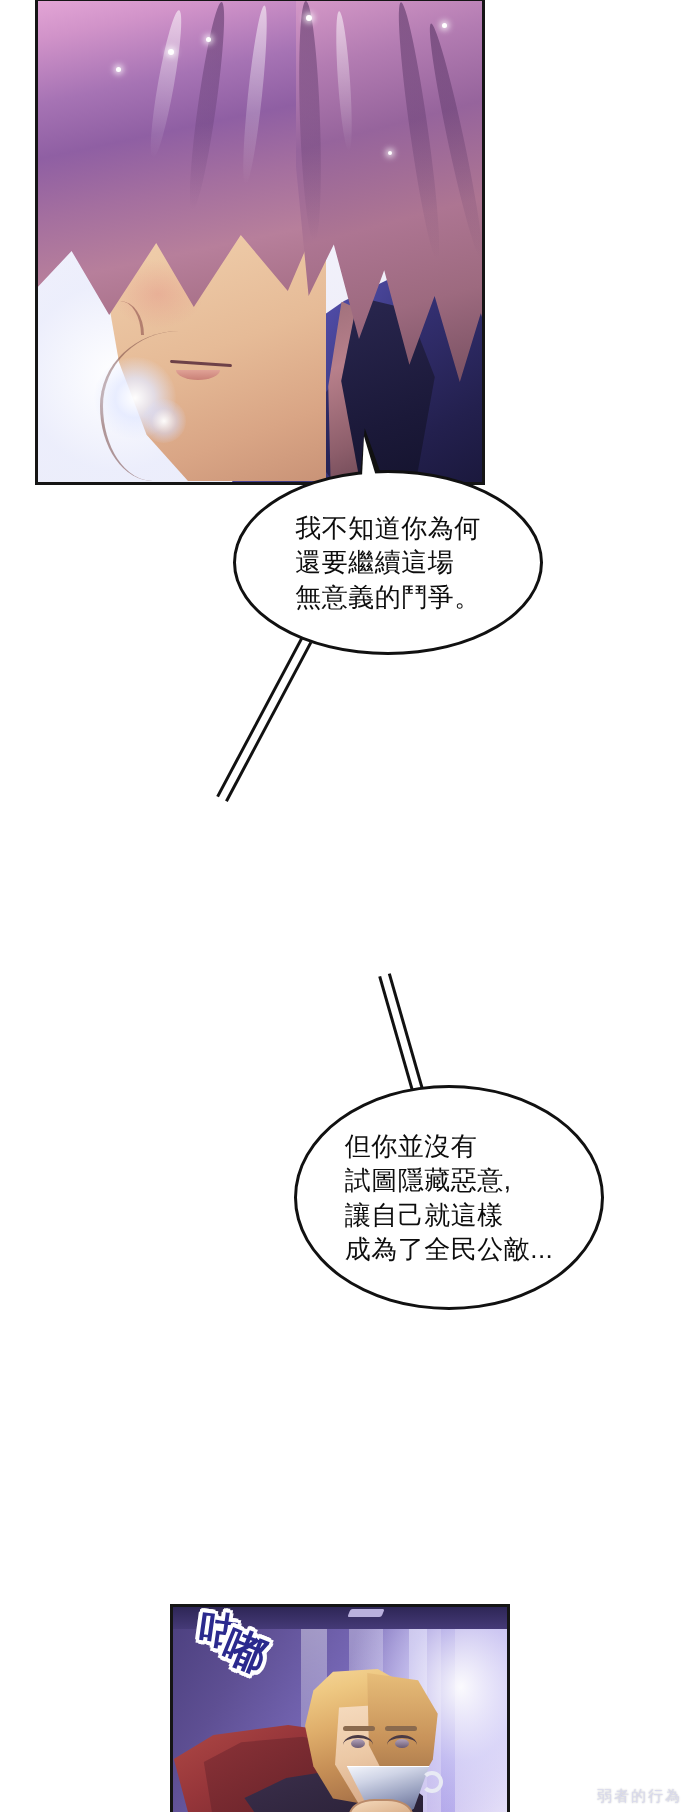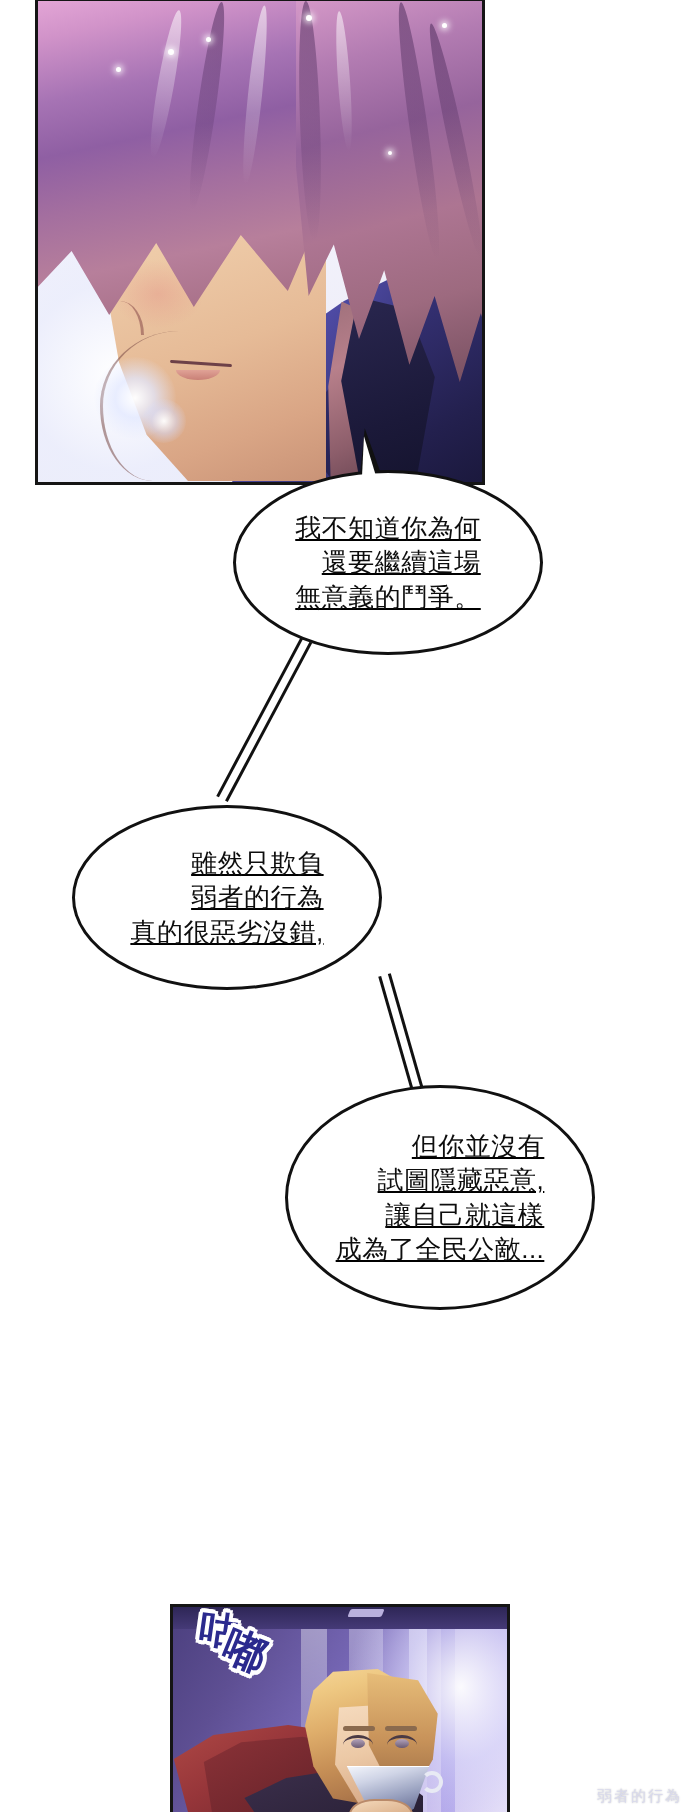--- a/index.html
+++ b/index.html
@@ -279,36 +279,35 @@
 
   
   .bubble{
     position:absolute;
     background:#ffffff;
     border:3px solid #111111;
     border-radius:50%;
     display:flex;
     align-items:center;
     justify-content:center;
-    text-align:right;
+    text-align:left;
     z-index:30;
-    text-decoration:underline;
   }
   .bubble .txt{
     font-family:"Liberation Sans", sans-serif;
     font-size:26px;
     line-height:1.32;
     color:#0d0d0d;
     letter-spacing:.5px;
     white-space:pre-line;
     font-weight:500;
   }
   #bubble-1{ left:233px; top:470px; width:310px; height:185px; }
   #bubble-2{ left:72px;  top:805px; width:310px; height:185px; }
-  #bubble-3{ left:285px; top:1085px; width:310px; height:225px; }
+  #bubble-3{ left:294px; top:1085px; width:310px; height:225px; }
 
   
   .tail-spike{
     position:absolute;
     width:0;height:0;
     z-index:29;
   }
   #tail-1{
     left:355px; top:428px;
     border-left:13px solid transparent;
@@ -418,25 +417,20 @@
 
   <div class="connector" id="conn-1"></div>
   <div class="connector" id="conn-2"></div>
 
   <div class="bubble" id="bubble-1">
     <div class="txt">我不知道你為何
 還要繼續這場
 無意義的鬥爭。</div>
   </div>
 
-  <div class="bubble" id="bubble-2">
-    <div class="txt">雖然只欺負
-弱者的行為
-真的很惡劣沒錯,</div>
-  </div>
 
   <div class="bubble" id="bubble-3">
     <div class="txt">但你並沒有
 試圖隱藏惡意,
 讓自己就這樣
 成為了全民公敵...</div>
   </div>
 
   <div class="panel" id="panel-bot">
     <div class="room"></div>

